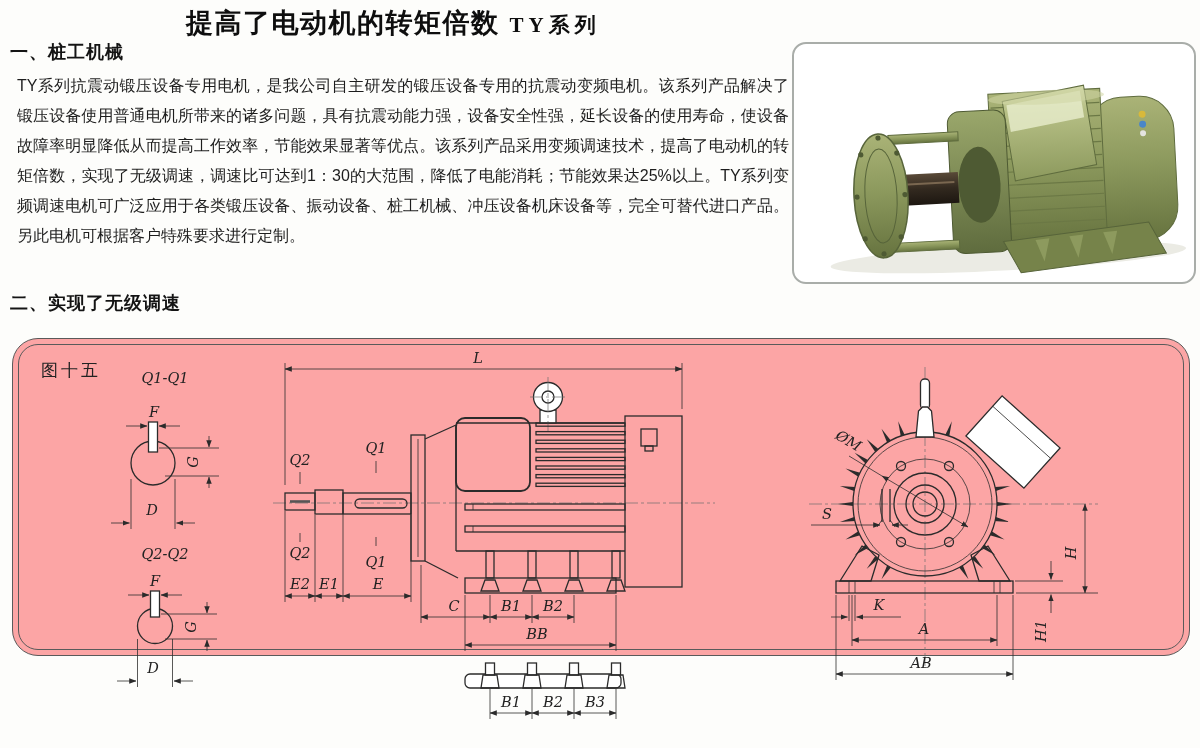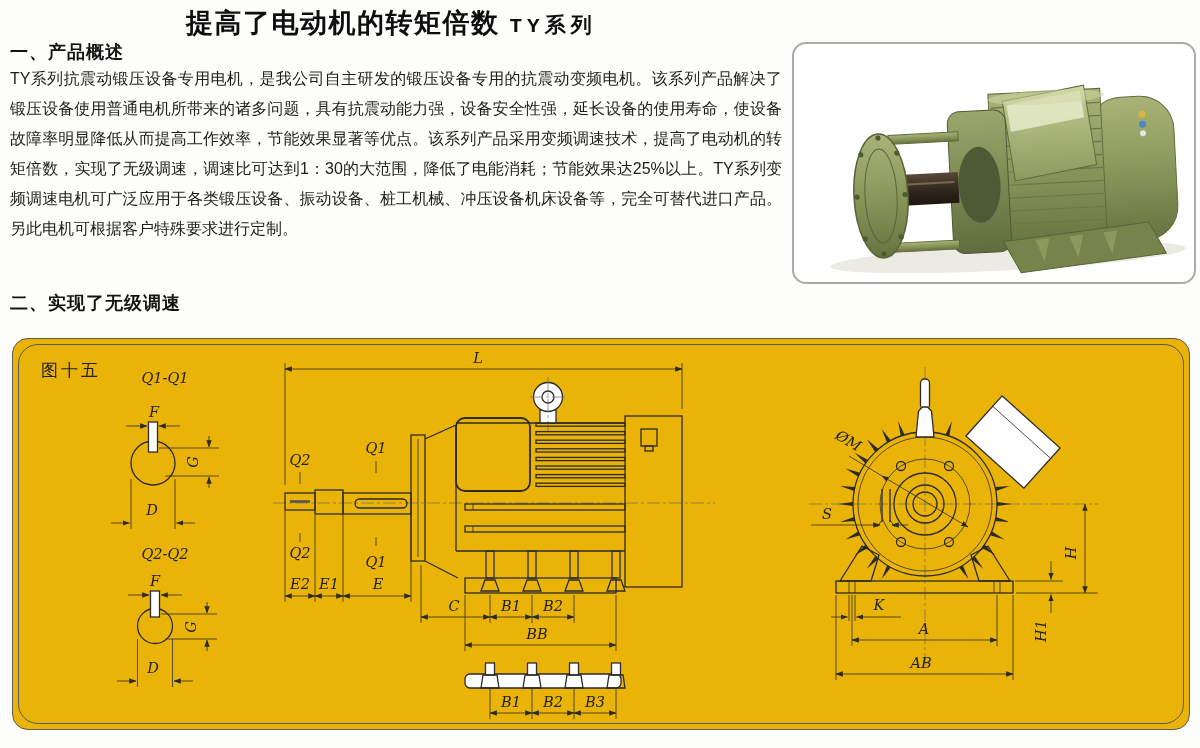--- a/index.html
+++ b/index.html
@@ -1,51 +1,51 @@
 <!DOCTYPE html>
 <html><head>
 <meta charset="utf-8">
 <style>
   html,body{margin:0;padding:0;background:#ffffff;}
   .page{position:relative;width:1200px;height:748px;background:#fdfdfb;overflow:hidden;
         font-family:"Liberation Sans",sans-serif;color:#1c1c1c;}
   .title{position:absolute;left:186px;top:5px;font-size:27px;font-weight:900;color:#0e0e0e;
          letter-spacing:1.5px;white-space:nowrap;}
-  .title .series{font-family:Liberation Mono, monospace;font-size:21px;font-weight:700;
+  .title .series{font-family:Liberation Serif, serif;font-size:21px;font-weight:700;
          margin-left:10px;letter-spacing:5px;}
   .h-sec{position:absolute;left:10px;font-size:18px;font-weight:800;color:#141414;letter-spacing:1px;}
   .h-overview{top:40px;}
   .h-dims{top:291px;}
-  .para{position:absolute;left:10px;top:64px;width:772px;margin:0;font-size:16px;line-height:30px;
+  .para{position:absolute;left:10px;top:64px;width:772px;margin:7px;font-size:16px;line-height:30px;
         text-align:justify;color:#1d1d1d;}
   .photo-frame{position:absolute;left:792px;top:42px;width:404px;height:242px;background:#ffffff;
         border:2px solid #a9ada9;border-radius:14px;box-sizing:border-box;overflow:hidden;}
-  .dbox{position:absolute;left:12px;top:338px;width:1178px;height:392px;border:1.5px solid #5a5a5a;
-        border-radius:16px;box-sizing:border-box;background:#eab308;}
+  .dbox{position:absolute;left:12px;top:338px;width:1178px;height:318px;border:1.5px solid #5a5a5a;
+        border-radius:26px;box-sizing:border-box;background:#fca5a5;}
   .dbox-inner{position:absolute;left:5px;top:5px;right:5px;bottom:5px;border:1.3px solid #5a5a5a;
         border-radius:20px;}
   .figlabel{position:absolute;left:28px;top:20px;font-size:17px;color:#222;letter-spacing:3px;}
   svg.draw{position:absolute;left:0;top:0;}
   svg.draw text{font-family:"DejaVu Serif",serif;font-style:italic;font-size:14.5px;fill:#222;}
   .o{stroke:#2b2b2b;stroke-width:1.3;fill:none;}
   .o2{stroke:#2b2b2b;stroke-width:1.8;fill:none;}
   .ow{stroke:#2b2b2b;stroke-width:1.3;fill:#ffffff;}
   .t{stroke:#2e2e2e;stroke-width:.8;fill:none;}
   .cl{stroke:#6e6e6e;stroke-width:.7;fill:none;stroke-dasharray:13 3 3 3;}
 </style>
 </head>
 <body>
 
 <div class="page">
 
   <div class="title">
     <span>提高了电动机的转矩倍数</span><span class="series">TY系列</span>
   </div>
 
-  <div class="h-sec h-overview">一、产品概述</div>
+  <div class="h-sec h-overview">一、桩工机械</div>
   <p class="para">TY系列抗震动锻压设备专用电机，是我公司自主研发的锻压设备专用的抗震动变频电机。该系列产品解决了锻压设备使用普通电机所带来的诸多问题，具有抗震动能力强，设备安全性强，延长设备的使用寿命，使设备故障率明显降低从而提高工作效率，节能效果显著等优点。该系列产品采用变频调速技术，提高了电动机的转矩倍数，实现了无级调速，调速比可达到1：30的大范围，降低了电能消耗；节能效果达25%以上。TY系列变频调速电机可广泛应用于各类锻压设备、振动设备、桩工机械、冲压设备机床设备等，完全可替代进口产品。另此电机可根据客户特殊要求进行定制。</p>
 
   <div class="photo-frame">
     <svg width="400" height="238" viewBox="0 0 400 238">
       <defs>
         <linearGradient id="gBody" x1="0" y1="0" x2="0" y2="1">
           <stop offset="0" stop-color="#aab377"></stop>
             <stop offset=".45" stop-color="#8d9a5e"></stop>
             <stop offset="1" stop-color="#66733f"></stop>
         </linearGradient>

